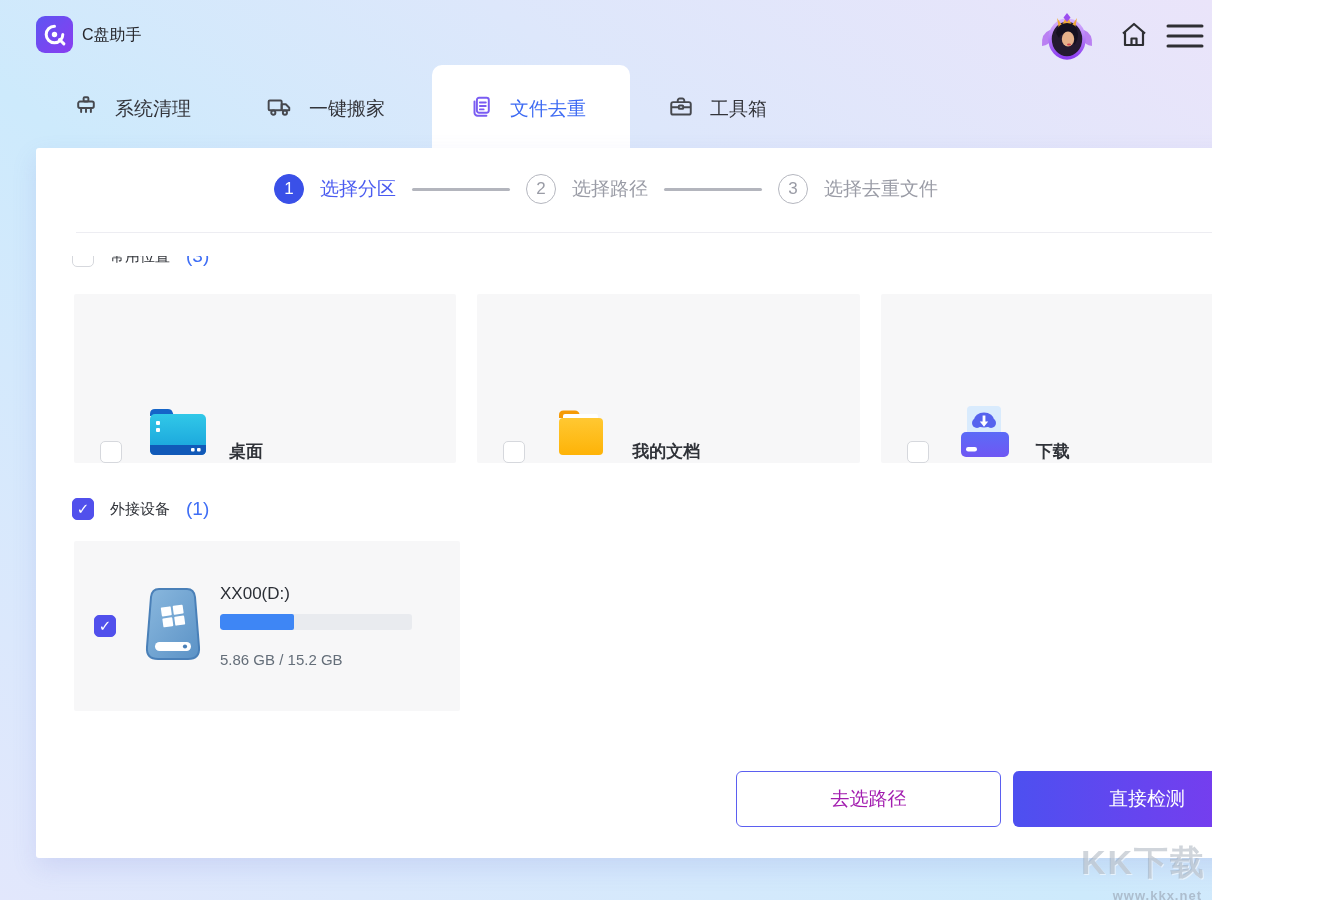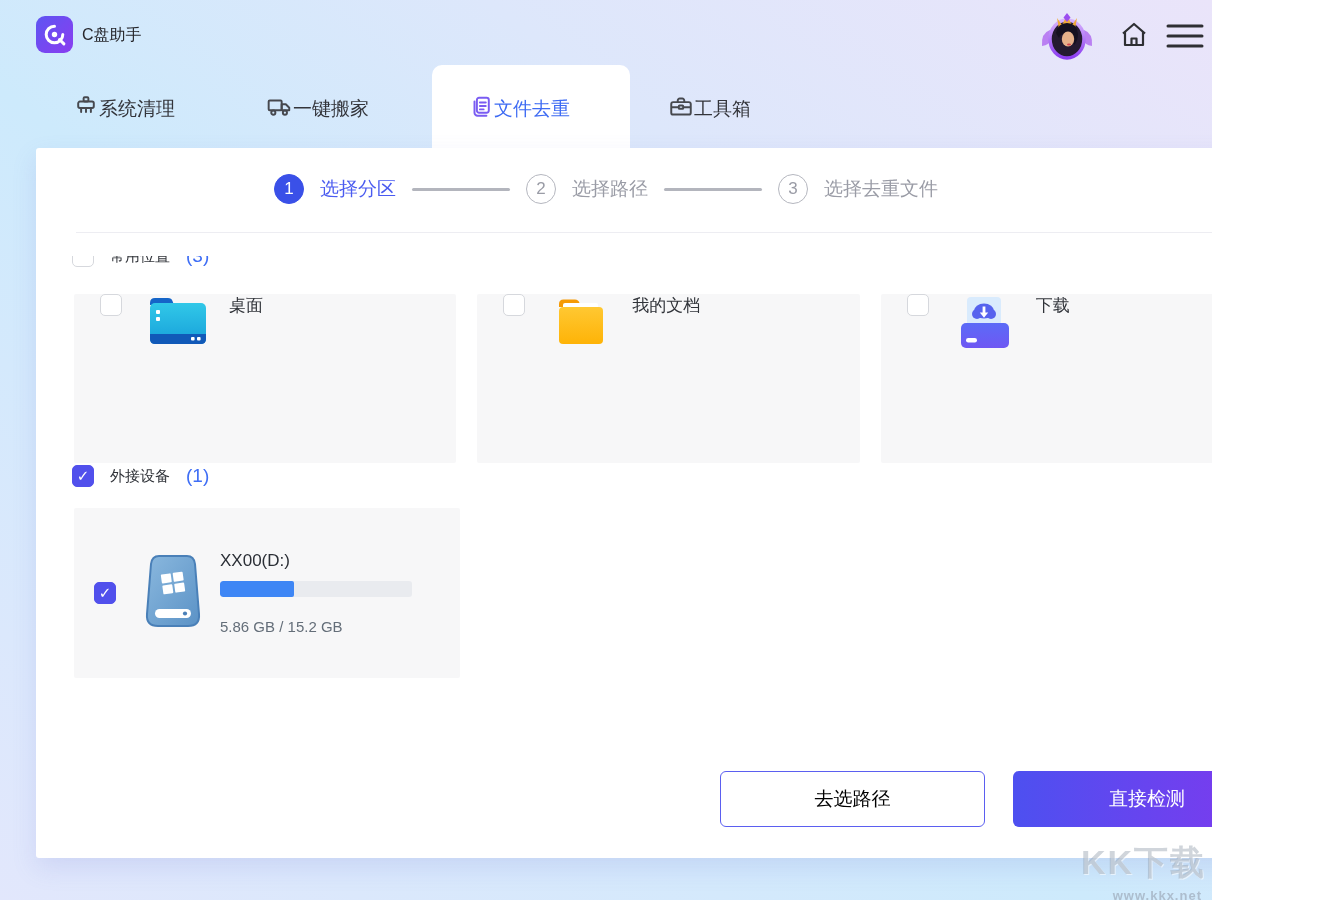--- a/index.html
+++ b/index.html
@@ -22,21 +22,21 @@
   .tb-min{ left:1222px; top:20px; }
   .tb-close{ left:1271px; }
 
   
   .tab-highlight{
     position:absolute; left:432px; top:65px; width:198px; height:88px;
     background:#fff; border-radius:10px 10px 0 0;
   }
   .tab{
     position:absolute; top:88px; height:42px; display:flex; align-items:center;
-    gap:0; cursor:pointer; font-size:19px; color:#33343a;
+    gap:16px; cursor:pointer; font-size:19px; color:#33343a;
   }
   .tab-1{ left:73px; } .tab-2{ left:266px; } .tab-3{ left:468px; } .tab-4{ left:668px; }
   .tab.active{ color:#3e6bf3; }
 
   
   .panel{
     position:absolute; left:36px; top:148px; width:1272px; height:710px;
     background:#fff; border-radius:3px;
     box-shadow:0 10px 24px rgba(110,120,210,.16);
   }
@@ -65,46 +65,46 @@
   .cb{ width:22px; height:22px; border-radius:5px; background:#fff; border:1.5px solid #d6d8dd; flex:0 0 auto; cursor:pointer; }
   .cb.checked{ background:#5150ec; border-color:#5150ec; position:relative; }
   .cb.checked::after{
     content:"\2713"; position:absolute; left:0; top:0; width:100%; height:100%;
     display:flex; align-items:center; justify-content:center;
     color:#fff; font-size:15px; font-weight:bold;
   }
 
   .cards-grid{ margin-top:25px; margin-left:2px; width:1189px; display:grid; grid-template-columns:1fr 1fr 1fr; gap:21px; }
   .loc-card{
-    height:169px; background:#f7f7f8; border-radius:2px; display:flex; align-items:flex-start;
-    padding-left:26px; cursor:pointer;
+    height:169px; background:#f7f7f8; border-radius:2px; display:flex; align-items:flex-end;
+    padding-left:26px; cursor:pointer;font-weight:bold;
   }
   .loc-card .cb{ margin-right:24px; }
   .loc-card .icon{ margin-right:19px; flex:0 0 auto; }
   .loc-label{ font-size:17px; color:#303339; }
 
-  .section-row.second{ }
+  .section-row.second{ margin-top:33px; }
 
   .device-card{
     margin-top:19px; margin-left:2px; width:386px; height:170px; background:#f7f7f8; border-radius:2px;
     display:flex; align-items:center; padding-left:20px; cursor:pointer;
   }
   .device-card .cb{ margin-right:26px; }
   .device-card .drive{ margin-right:16px; flex:0 0 auto; }
   .dev-name{ font-size:17px; color:#2b2f36; }
   .progress-track{ margin-top:10px; width:192px; height:16px; border-radius:3px; background:#e9ebef; overflow:hidden; }
   .progress-fill{ height:100%; background:#3e86f5; border-radius:3px 2px 2px 3px; }
   .dev-usage{ margin-top:21px; font-size:15px; color:#646e79; }
 
   .scrollbar-thumb{ position:absolute; left:1243px; top:289px; width:7px; height:192px; background:#d8d8d8; border-radius:4px; cursor:pointer; }
 
   
   .btn{ position:absolute; top:623px; height:56px; border-radius:6px; font-size:19px;
         display:flex; align-items:center; justify-content:center; cursor:pointer; }
-  .btn-secondary{ left:684px; width:265px; background:#fff; border:1.5px solid #5b5ff0; color:#000000; }
+  .btn-secondary{ left:700px; width:265px; background:#fff; border:1.5px solid #5b5ff0; color:#a21caf; }
   .btn-primary{ left:977px; width:268px; background:linear-gradient(90deg,#4d50f0,#8238ee); color:#fff; }
 
   
   .watermark{ position:absolute; right:6px; top:840px; text-align:right; pointer-events:none; }
   .wm-title{ font-size:34px; font-weight:900; letter-spacing:2px; color:rgba(142,154,170,.42);
              text-shadow:1px 1px 0 rgba(255,255,255,.55); }
   .wm-url{ margin-top:2px; margin-right:4px; font-size:13px; font-weight:bold; letter-spacing:1px; color:rgba(150,160,175,.6); }
 </style>
 </head>
 <body>

